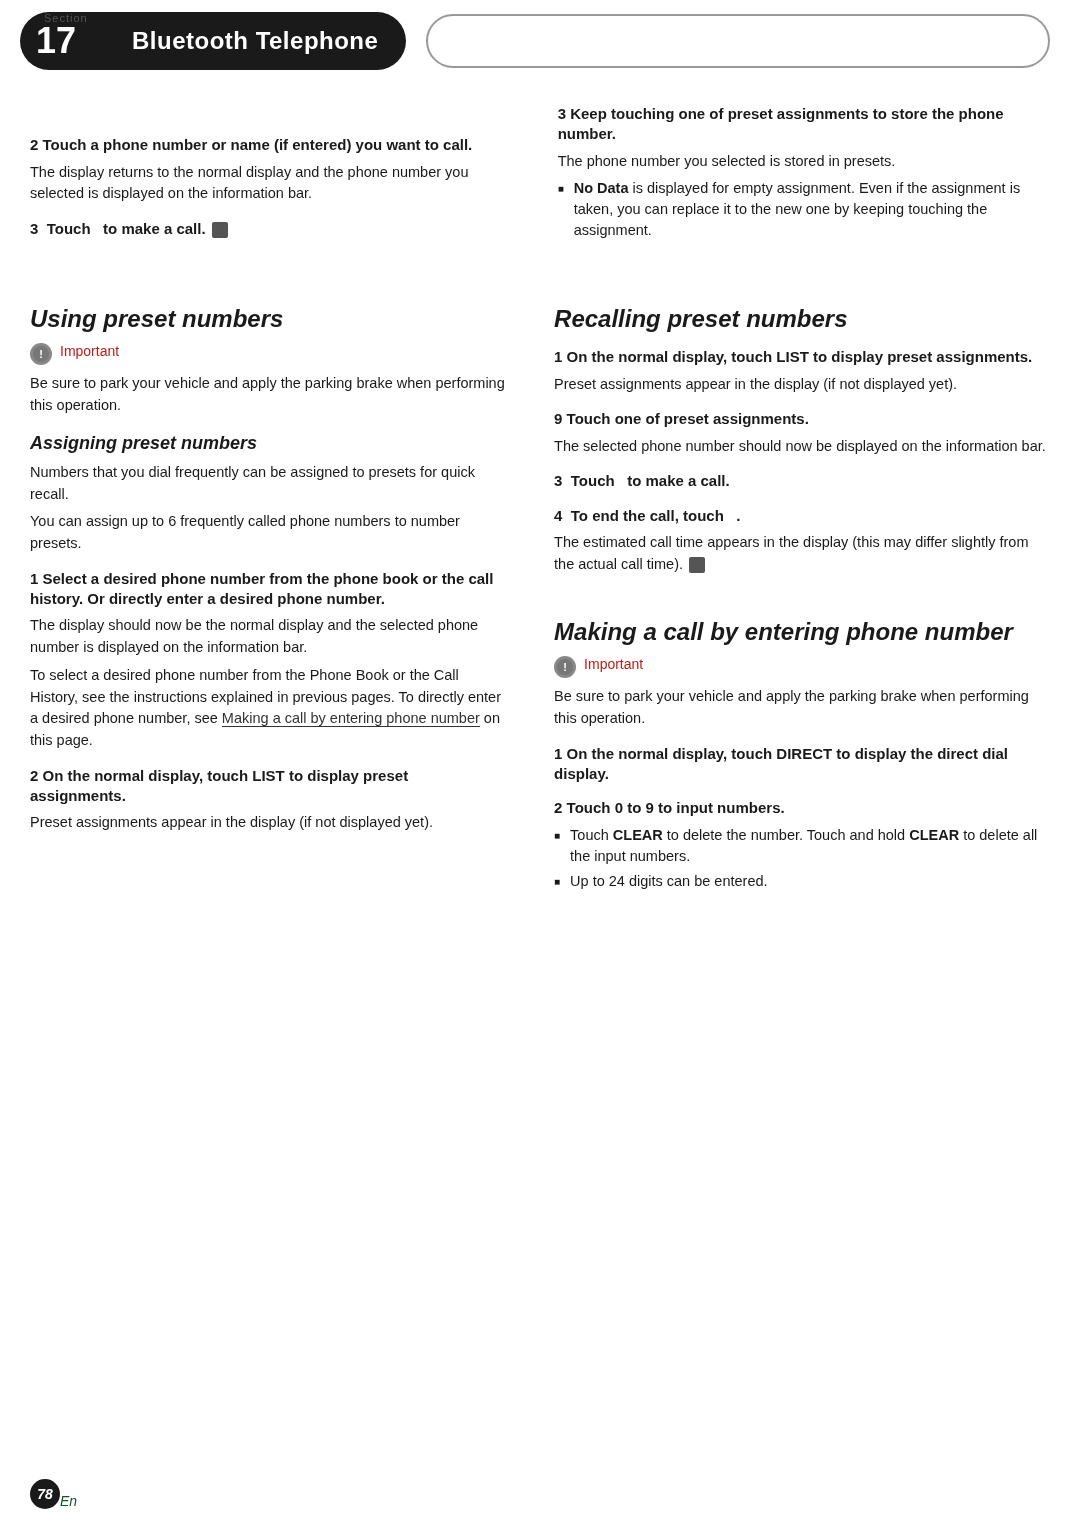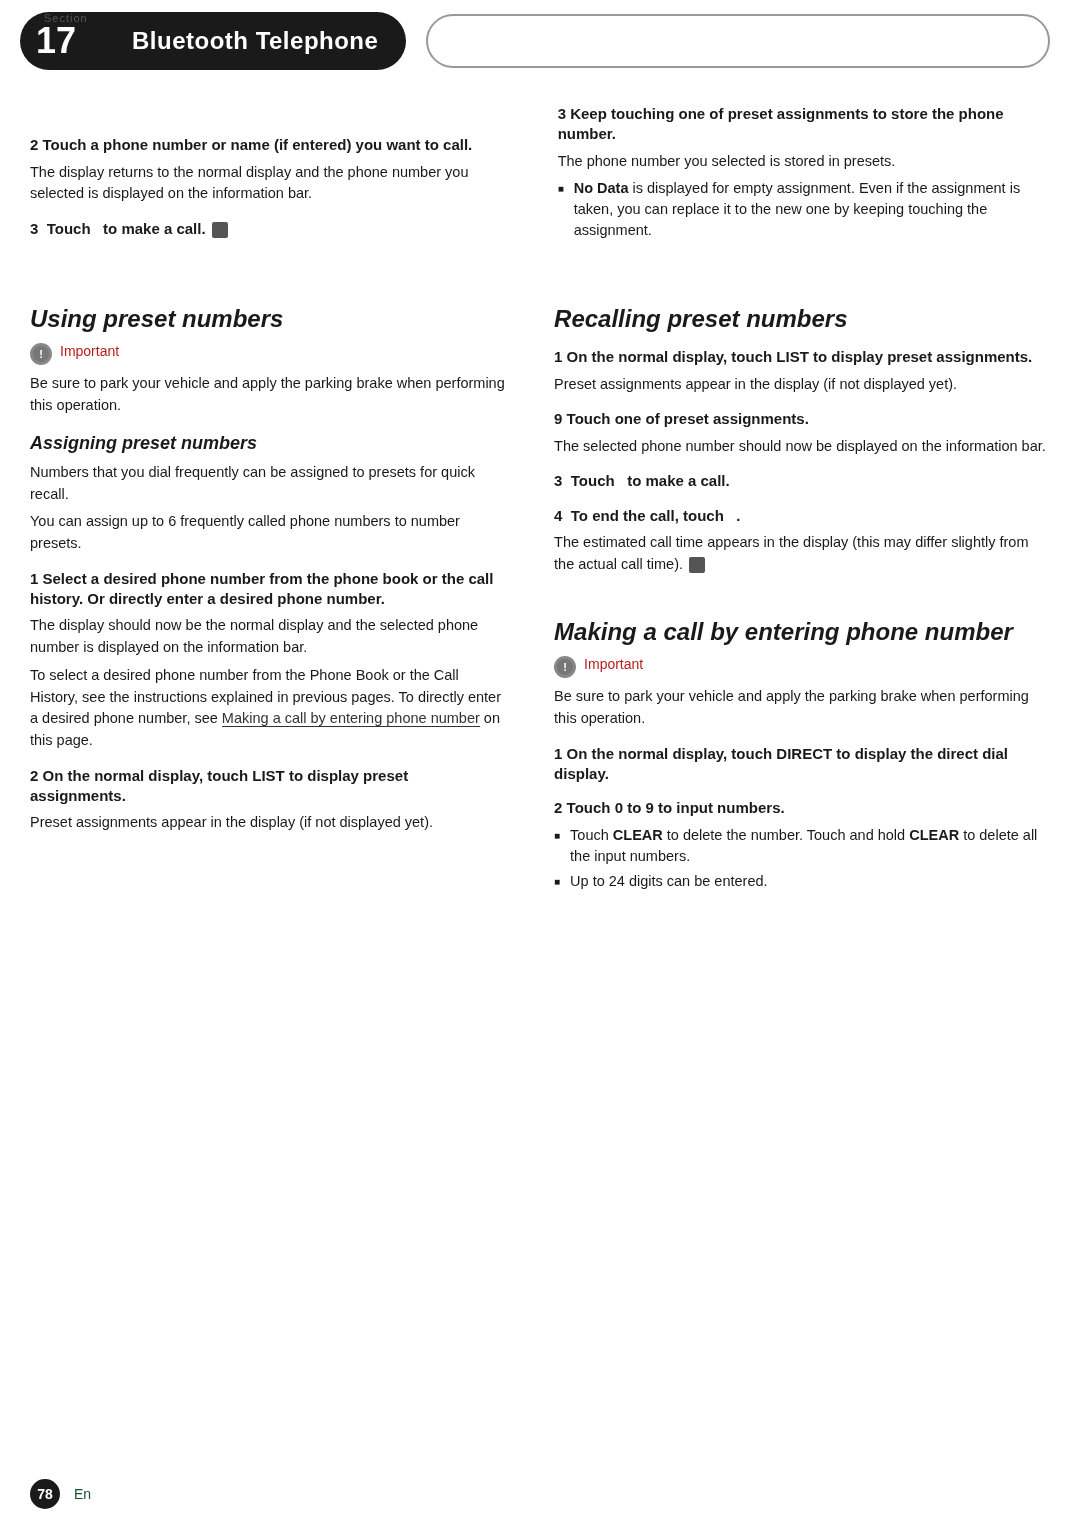--- a/index.html
+++ b/index.html
@@ -171,22 +171,23 @@
       text-decoration: none;
       border-bottom: 1px solid #333;
     }
 
     
     .footer {
       position: absolute;
       bottom: 20px;
       left: 30px;
       display: flex;
-      align-items: center;
-      gap: 14px;
+      align-items: flex-end;
+      gap: 0;
+      font-style: italic;
     }
     .page-number {
       background: #1a1a1a;
       color: #fff;
       border-radius: 50%;
       width: 30px;
       height: 30px;
       display: flex;
       align-items: center;
       justify-content: center;

